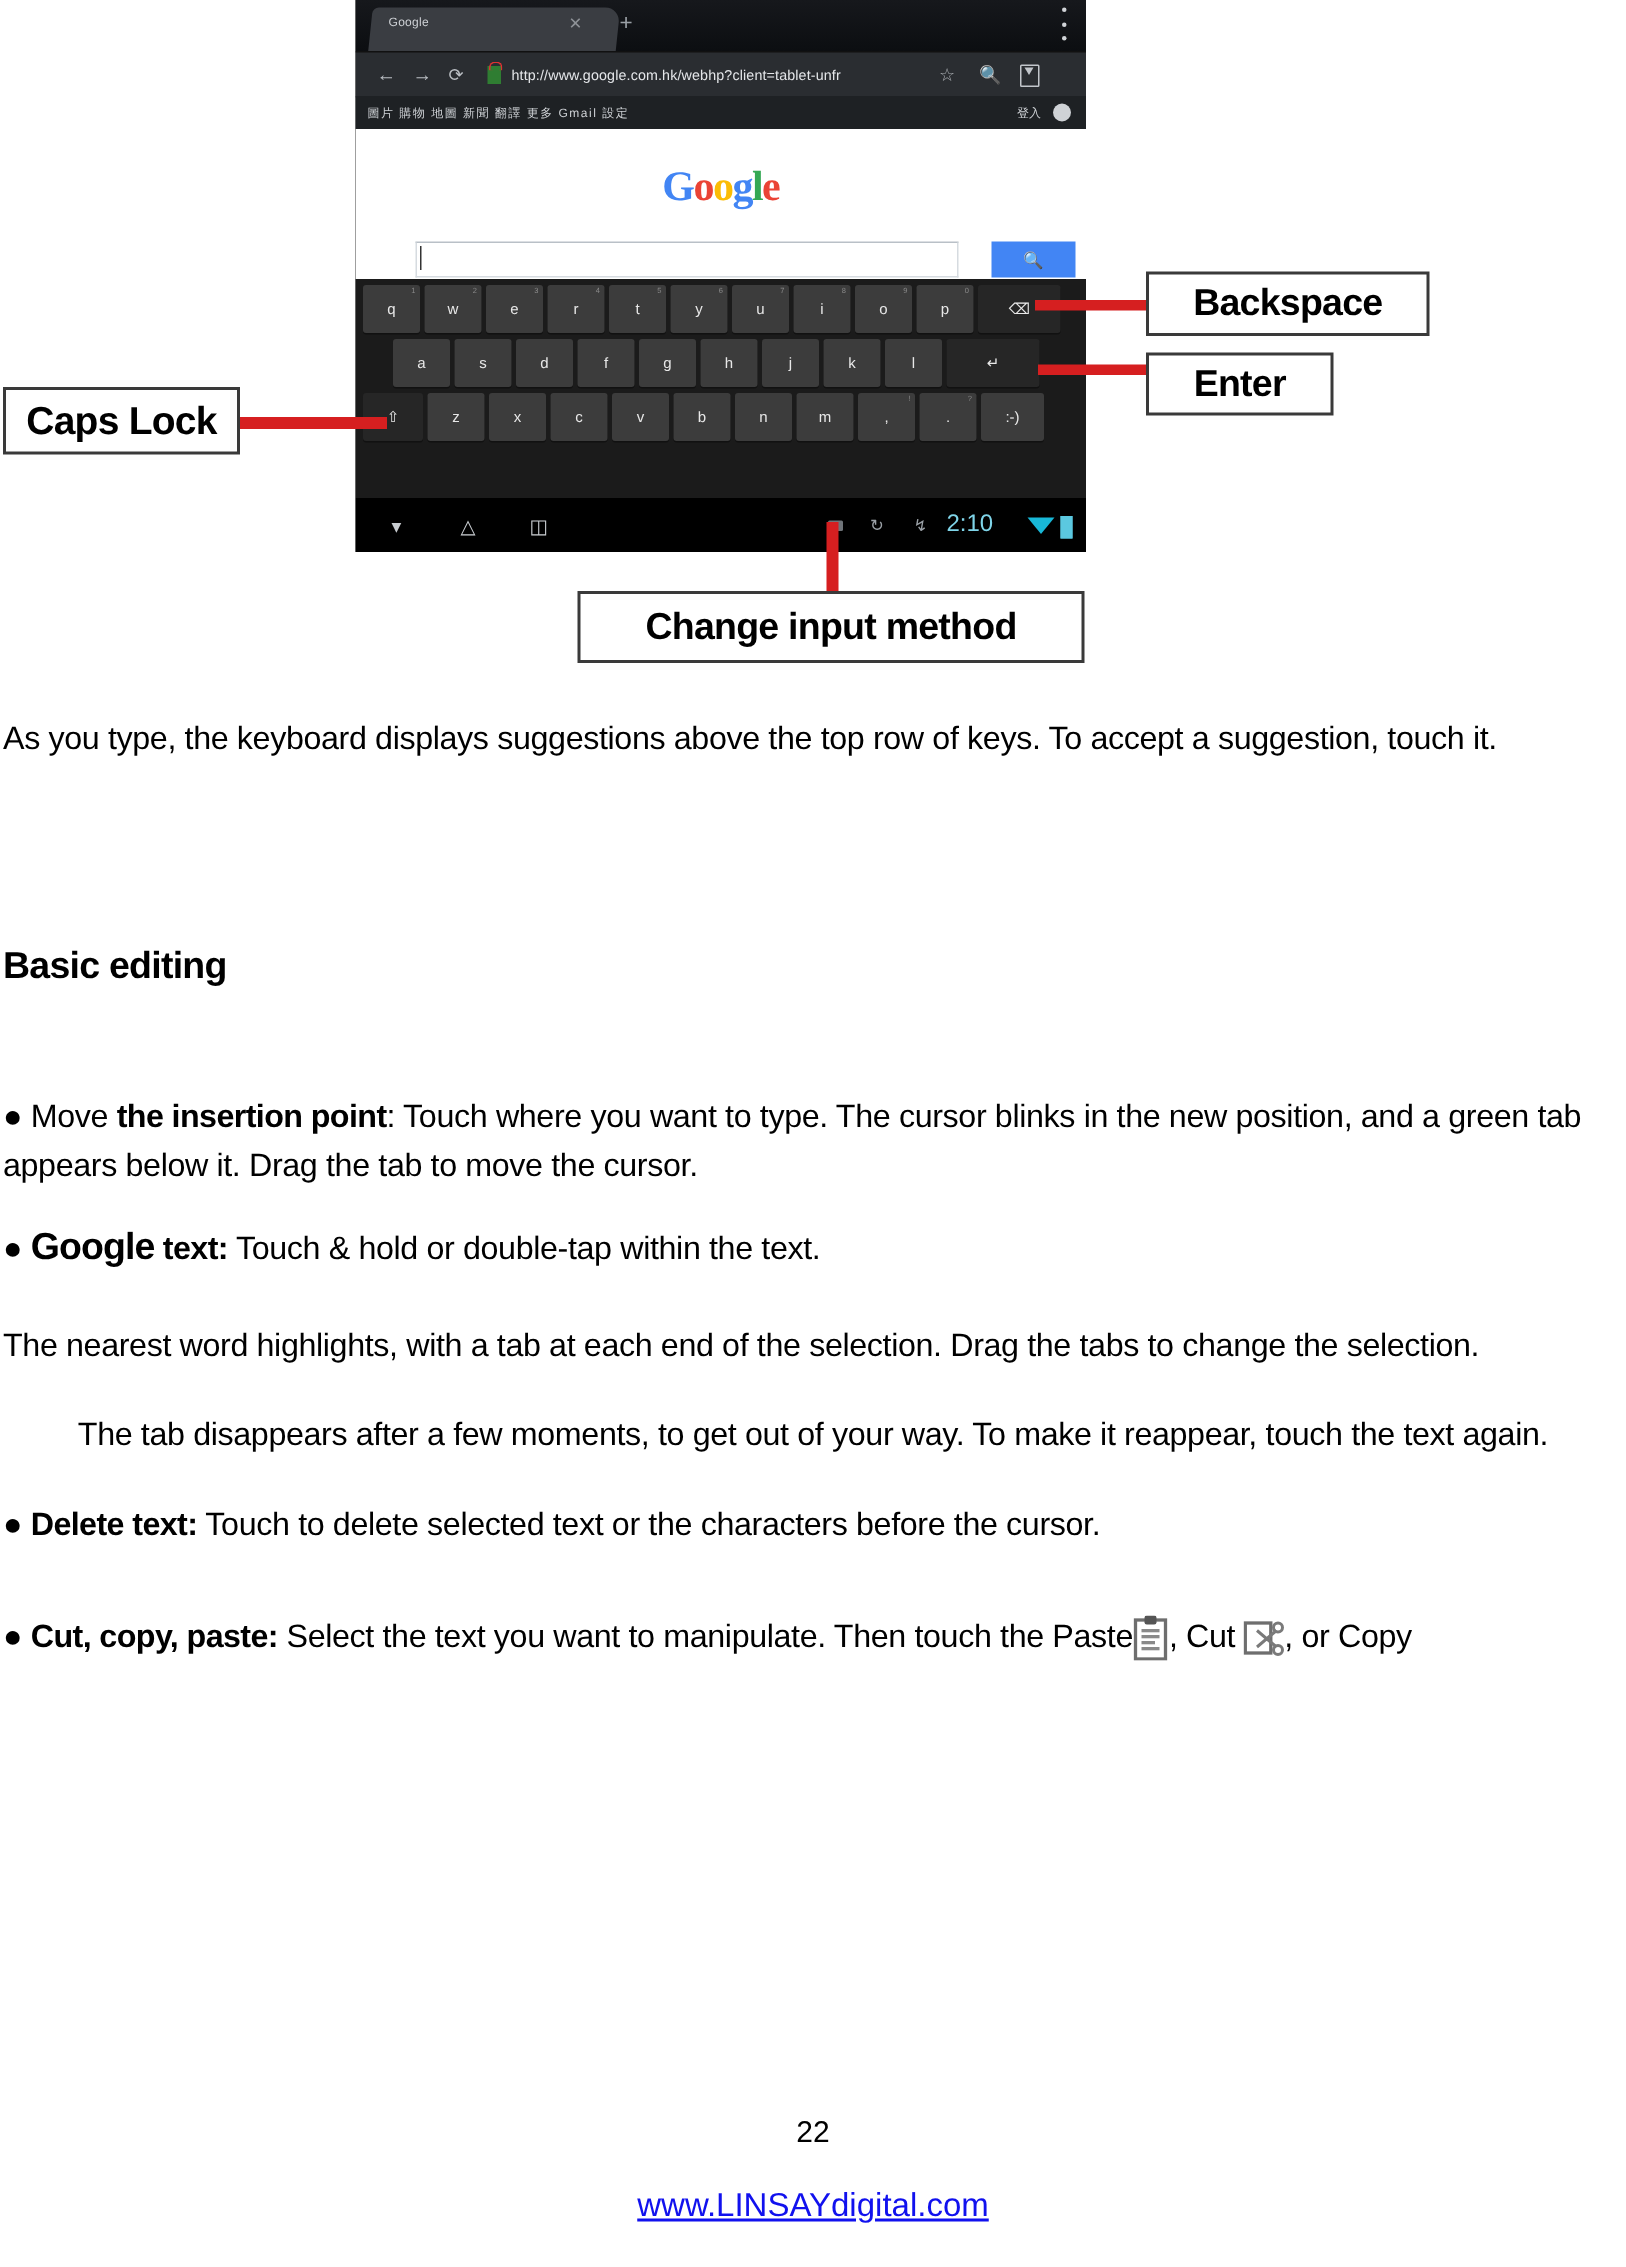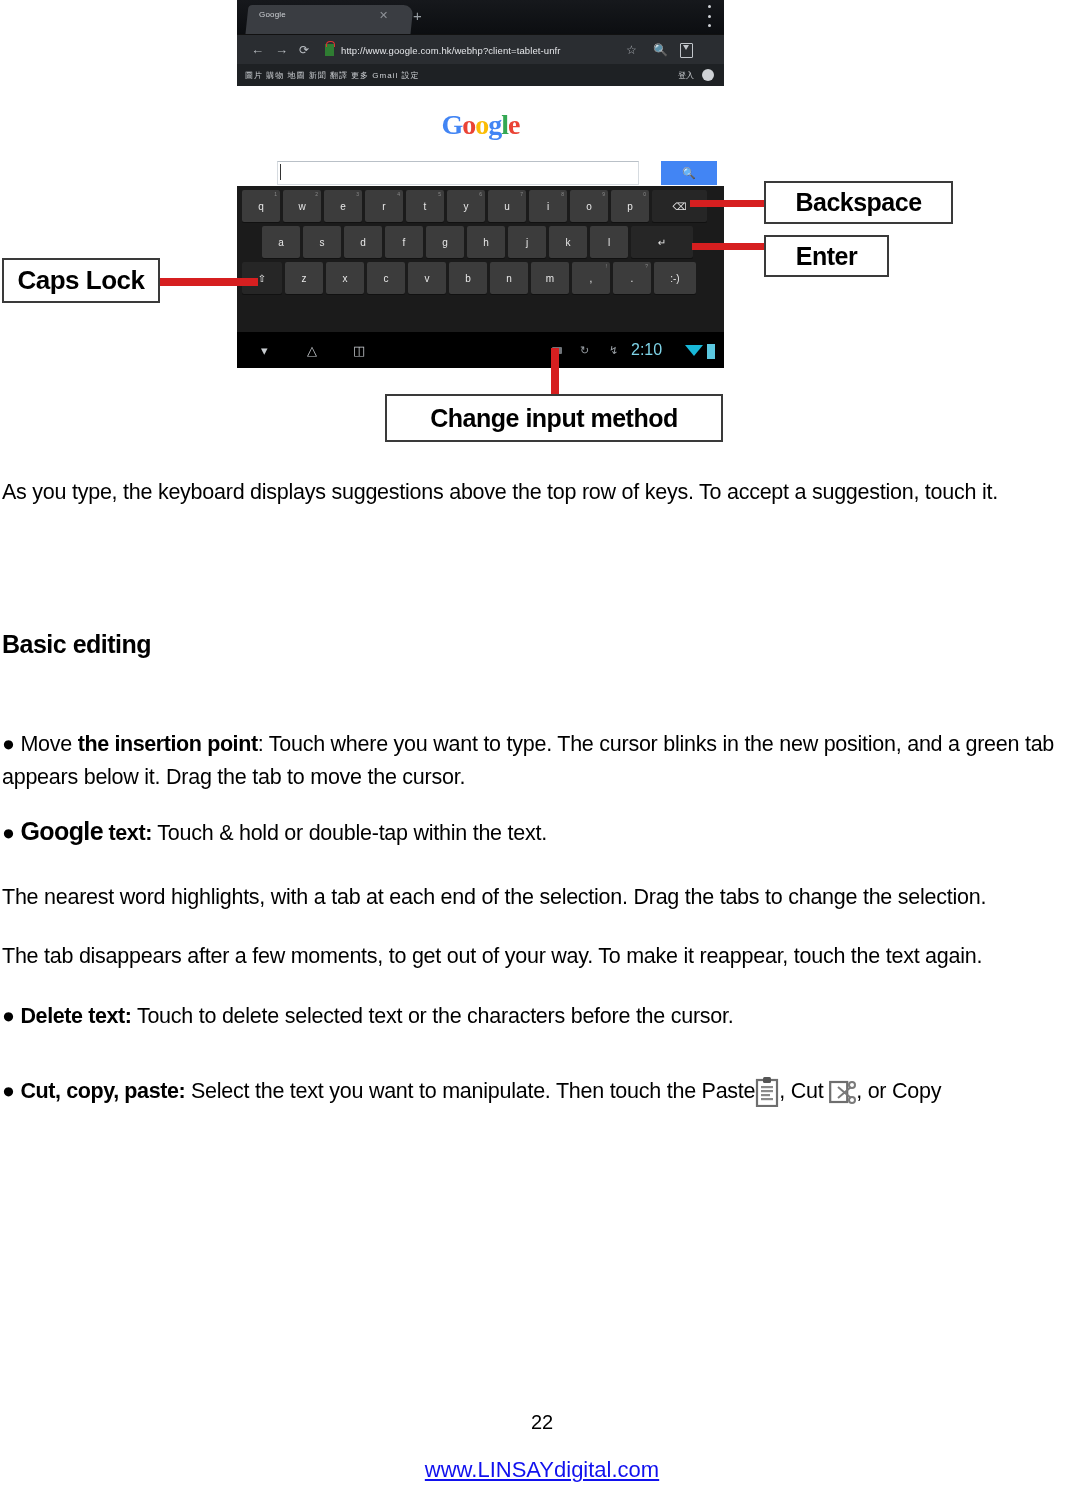--- a/index.html
+++ b/index.html
@@ -453,21 +453,21 @@
   <div class="para" style="top:728px;">
     <span>● Move </span><b>the insertion point</b><span>: Touch where you want to type. The cursor blinks in the new position, and a green tab appears below it. Drag the tab to move the cursor.</span>
   </div>
 
   <div class="para" style="top:815px;">
     <span>● </span><span class="big">Google</span><b> text:</b><span> Touch &amp; hold or double-tap within the text.</span>
   </div>
 
   <div class="para" style="top:881px;">The nearest word highlights, with a tab at each end of the selection. Drag the tabs to change the selection.</div>
 
-  <div class="para" style="top:940px;">The tab disappears after a few moments, to get out of your way. To make it reappear, touch the text again.</div>
+  <div class="para" style="top:940px;text-align:center;">The tab disappears after a few moments, to get out of your way. To make it reappear, touch the text again.</div>
 
   <div class="para" style="top:1000px;">
     <span>● </span><b>Delete text:</b><span> Touch to delete selected text or the characters before the cursor.</span>
   </div>
 
   <div class="para" style="top:1075px;">
     <span>● </span><b>Cut, copy, paste:</b><span> Select the text you want to manipulate. Then touch the Paste</span><span class="icn icn-paste">
       <svg width="24" height="30" viewBox="0 0 24 30">
           <rect x="2" y="3" width="20" height="26" fill="#fff" stroke="#6e6e6e" stroke-width="2.2"></rect>
           <rect x="8" y="0" width="8" height="6" rx="1.5" fill="#555"></rect>

